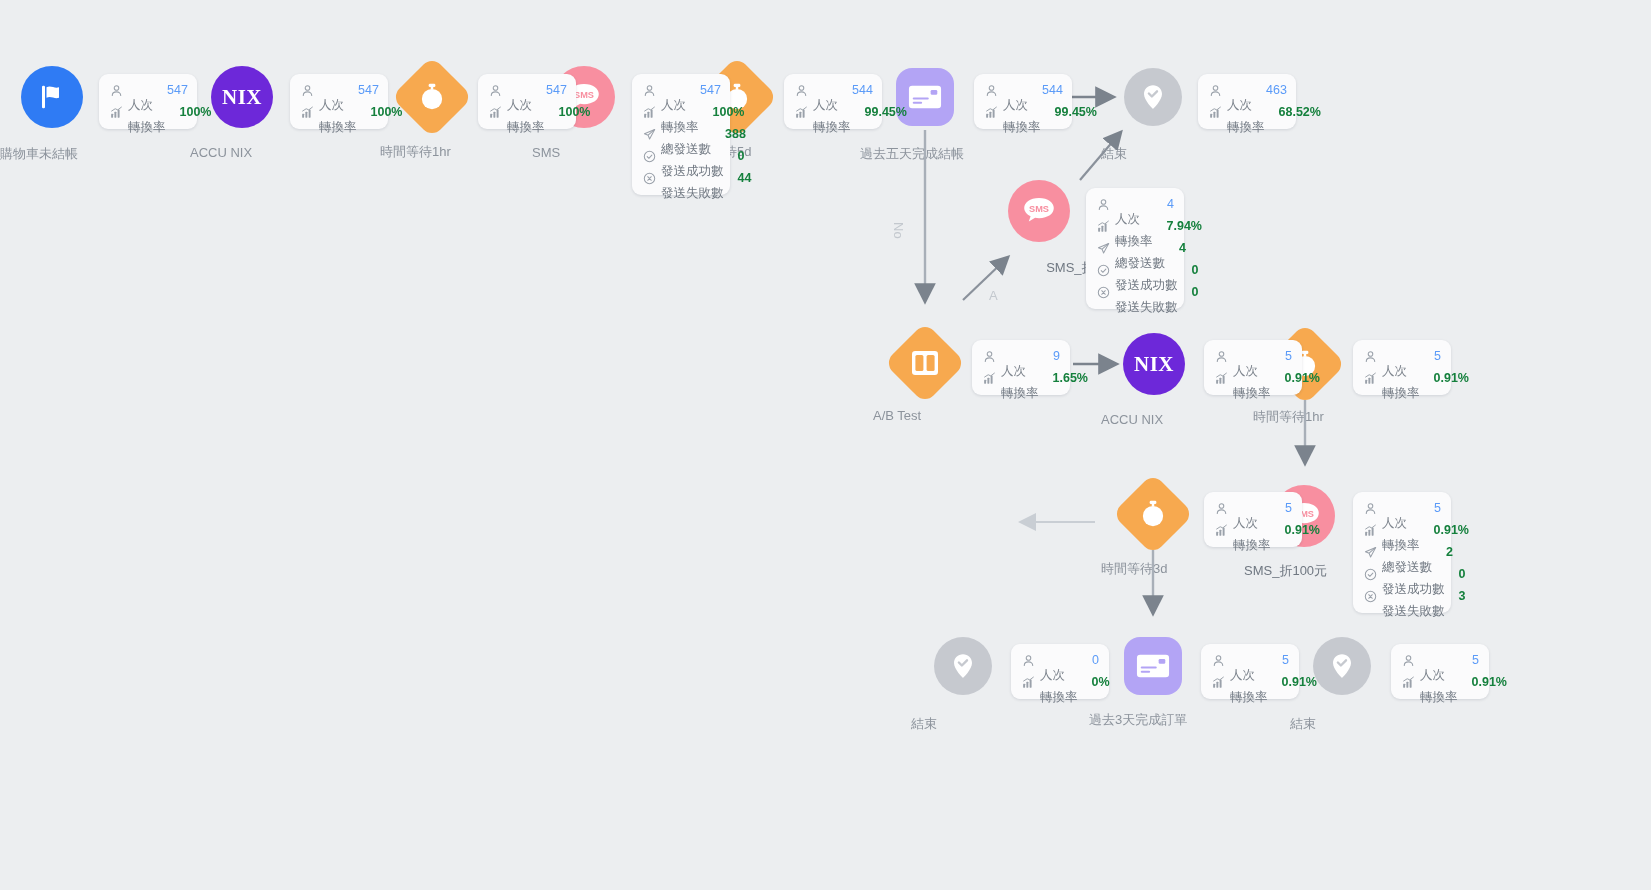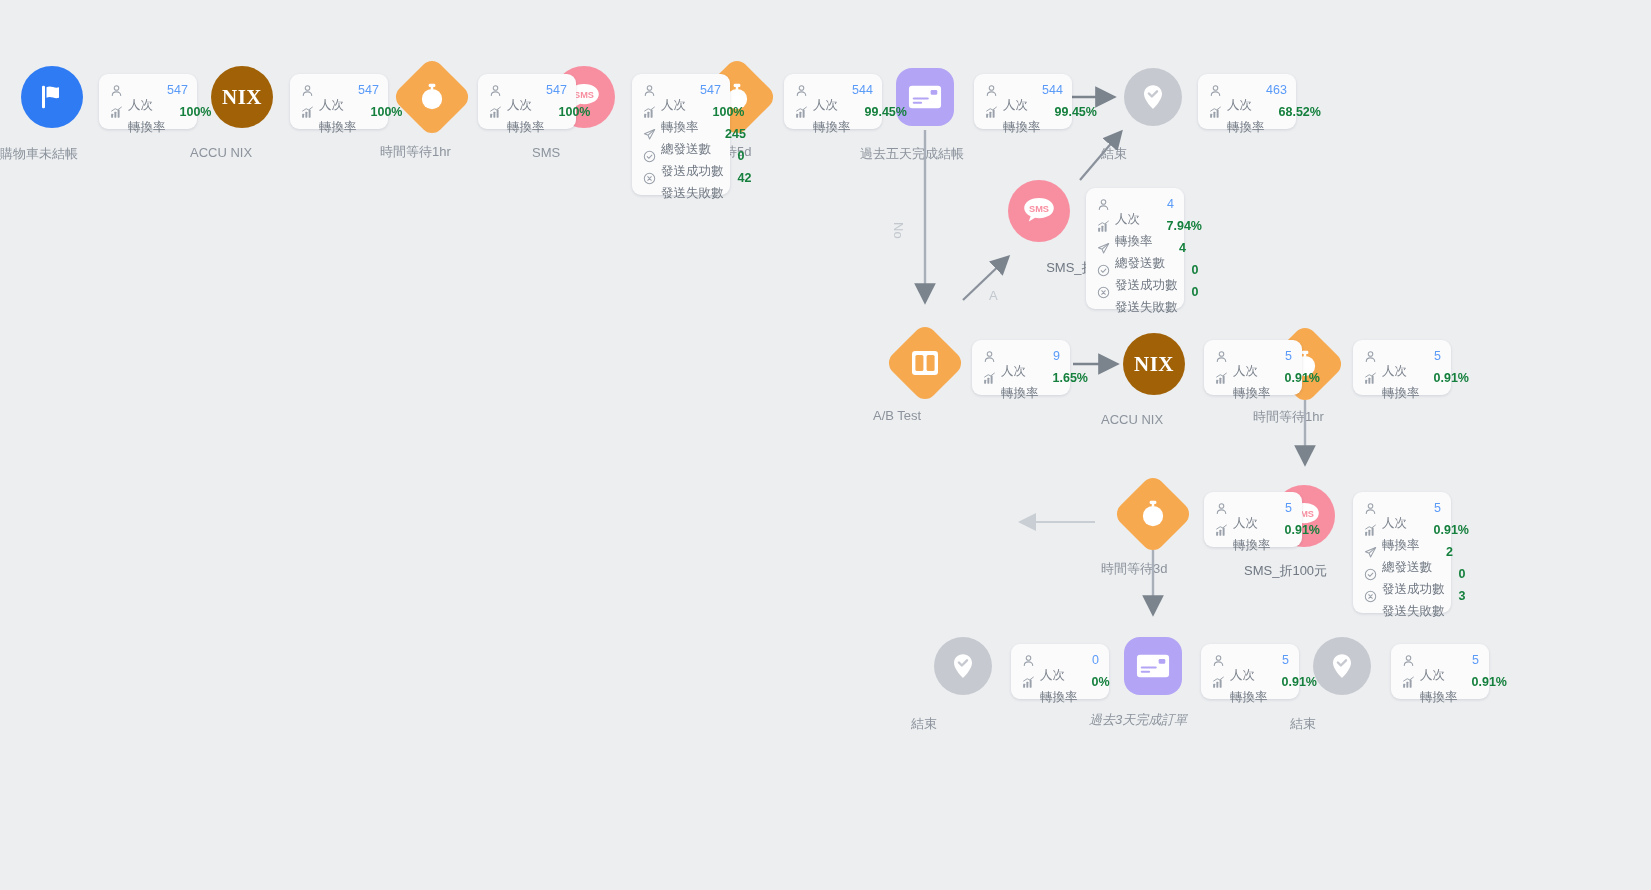--- a/index.html
+++ b/index.html
@@ -13,21 +13,21 @@
   #canvas{position:absolute;left:0;top:0;width:1651px;height:890px;}
   .node{position:absolute;}
 
   
   .circle{border-radius:50%;display:flex;align-items:center;justify-content:center;}
   .rounded{border-radius:16px;display:flex;align-items:center;justify-content:center;}
   .diamond{display:flex;align-items:center;justify-content:center;transform:rotate(45deg);border-radius:12px;}
   .diamond > *{transform:rotate(-45deg);}
 
   .n-start{width:62px;height:62px;background:#2f7bf4;}
-  .n-nix{width:62px;height:62px;background:#a16207;color:#fff;
+  .n-nix{width:62px;height:62px;background:#6d28d9;color:#fff;
         font-family:"Liberation Serif","DejaVu Serif",serif;font-weight:bold;font-size:21px;letter-spacing:.5px;}
   .n-timer{width:58px;height:58px;background:#f7a94f;}
   .n-sms{width:62px;height:62px;background:#f88fa0;}
   .n-card{width:58px;height:58px;background:#b3a4f5;}
   .n-end{width:58px;height:58px;background:#c6c9cf;}
   .n-ab{width:58px;height:58px;background:#f7a94f;}
 
   .node-label{
     position:absolute;
     color:#8c939c;font-size:13px;white-space:nowrap;
@@ -253,21 +253,21 @@
   <div class="node" style="left:1124px;top:637px;">
     <div class="rounded n-card">
       <svg width="34" height="26" viewBox="0 0 36 26" fill="#fff">
         <rect x="1" y="1" width="34" height="24" rx="3.4"></rect>
         <rect x="24" y="5.5" width="7" height="5.2" rx="1.4" fill="#b3a4f5"></rect>
         <rect x="5" y="13.5" width="17" height="2.2" rx="1.1" fill="#b3a4f5"></rect>
         <rect x="5" y="18" width="10" height="2.2" rx="1.1" fill="#b3a4f5"></rect>
       </svg>
     </div>
   </div>
-  <div class="node-label" style="left:1089px;top:711px;width:130px;font-style:italic;">過去3天完成訂單</div>
+  <div class="node-label" style="left:1089px;top:711px;width:130px;">過去3天完成訂單</div>
 
   <div class="node" style="left:1313px;top:637px;">
     <div class="circle n-end">
       <svg width="30" height="30" viewBox="0 0 24 24" fill="#fff">
         <path d="M12 2.6c-4 0-7.2 3.1-7.2 7 0 5.2 7.2 12 7.2 12s7.2-6.8 7.2-12c0-3.9-3.2-7-7.2-7z"></path>
         <path d="M8.7 9.2l2.4 2.4 4.1-4.1" stroke="#c6c9cf" stroke-width="1.9" fill="none" stroke-linecap="round" stroke-linejoin="round"></path>
       </svg>
     </div>
   </div>
   <div class="node-label" style="left:1290px;top:715px;width:104px;">結束</div>
@@ -375,41 +375,41 @@
         <span class="val">100%</span>
       </div>
       <div class="row">
         <span class="ic">
           <svg width="13" height="13" viewBox="0 0 16 16" fill="none" stroke="#9aa1aa" stroke-width="1.25" stroke-linejoin="round">
             <path d="M14.4 1.8L1.8 7.1l4.5 1.8 1.8 4.6z"></path>
             <path d="M14.4 1.8L6.3 8.9"></path>
           </svg>
         </span>
         <span class="lbl">總發送數</span>
-        <span class="val">245</span>
+        <span class="val">388</span>
       </div>
       <div class="row">
         <span class="ic">
           <svg width="13" height="13" viewBox="0 0 16 16" fill="none" stroke="#9aa1aa" stroke-width="1.25">
             <circle cx="8" cy="8" r="6.4"></circle>
             <path d="M5.2 8.2l2 2 3.7-3.9" stroke-linecap="round" stroke-linejoin="round"></path>
           </svg>
         </span>
         <span class="lbl">發送成功數</span>
         <span class="val">0</span>
       </div>
       <div class="row">
         <span class="ic">
           <svg width="13" height="13" viewBox="0 0 16 16" fill="none" stroke="#9aa1aa" stroke-width="1.25">
             <circle cx="8" cy="8" r="6.4"></circle>
             <path d="M5.8 5.8l4.4 4.4M10.2 5.8l-4.4 4.4" stroke-linecap="round"></path>
           </svg>
         </span>
         <span class="lbl">發送失敗數</span>
-        <span class="val">42</span>
+        <span class="val">44</span>
       </div>
     </div>
   <div class="stat" id="s5" style="left:784px;top:74px;width:98px;">
       <div class="row people">
         <span class="ic">
           <svg width="13" height="13" viewBox="0 0 16 16" fill="none" stroke="#9aa1aa" stroke-width="1.3">
             <circle cx="8" cy="5" r="2.8"></circle>
             <path d="M2.8 14c0-2.7 2.3-4.3 5.2-4.3s5.2 1.6 5.2 4.3" stroke-linecap="round"></path>
           </svg>
         </span>

